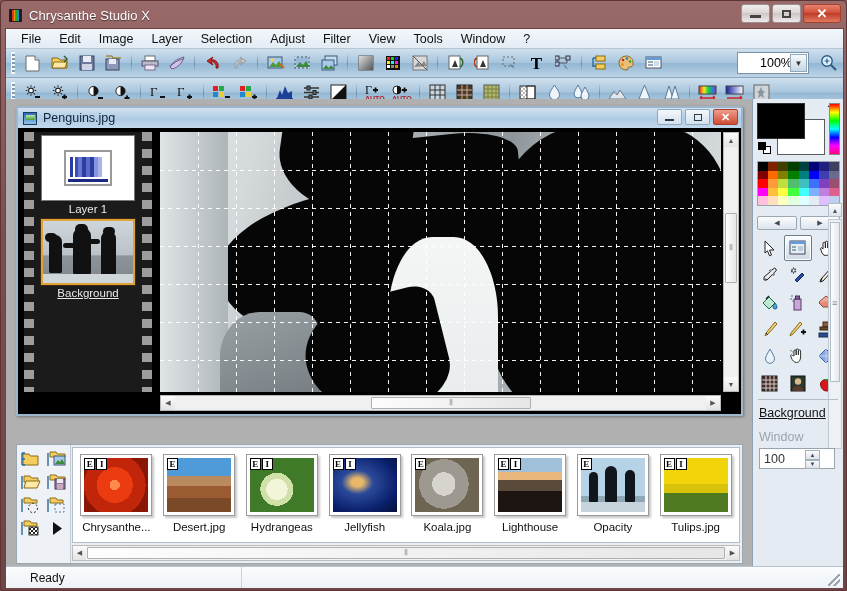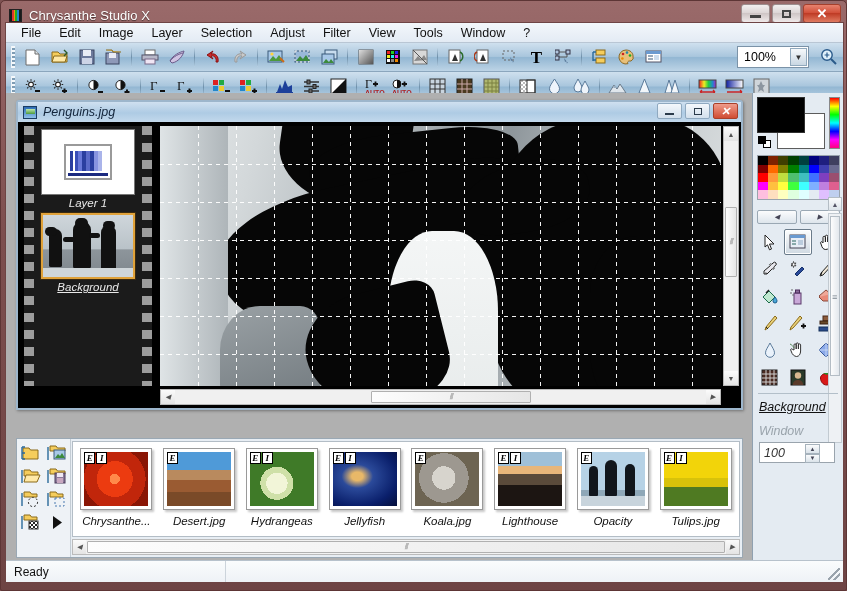--- a/index.html
+++ b/index.html
@@ -43,21 +43,21 @@
   .wbtn.close{
     width:38px;
     background:linear-gradient(180deg,#e8836f 0%,#d2503a 45%,#bf3c26 50%,#e07a60 100%);
     color:#fff; border-color:#a5402c; font-size:13px;
   }
   .wbtn .glyph-min{ width:11px;height:3px;background:#444; margin-top:5px; }
   .wbtn .glyph-max{ width:9px;height:8px;border:2px solid #444; }
 
   
   #client{
-    position:absolute; left:4px; top:21px; width:839px; height:561px;
+    position:absolute; left:4px; top:27px; width:839px; height:561px;
     background:#e8eef4;
     border:1px solid #6e4444;
   }
 
   
   #menubar{
     height:20px; background:linear-gradient(180deg,#f3f7fb 0%,#e3ebf4 100%);
     border-bottom:1px solid #b9c6d4;
     display:flex; align-items:center; padding-left:6px; gap:0px;
   }
@@ -82,35 +82,34 @@
     border:1px solid transparent; border-radius:2px;
   }
   .tb-sep{ width:1px;height:20px;margin:0 4px;
     background:linear-gradient(180deg,rgba(255,255,255,.1),#6f90aa,rgba(255,255,255,.1)); }
   .tb-ico{ font-size:14px; line-height:1; }
 
   
   #zoom-combo{
     position:absolute; right:34px; top:3px;
     width:72px;height:22px; background:#fff; border:1px solid #7b93a8;
-    display:flex; align-items:center; padding-left:6px; font-size:12.5px;
+    display:flex; align-items:center; padding-left:22px; font-size:12.5px;
   }
   #zoom-combo .arrow{
     position:absolute; right:1px; top:1px; width:17px;height:18px;
     background:linear-gradient(180deg,#f6f9fb,#c9d7e3);
     border:1px solid #91a9bd; display:flex;align-items:center;justify-content:center;
     font-size:8px; color:#333;
   }
   #zoom-mag{ position:absolute; right:6px; top:5px; font-size:15px; }
 
   
   #workspace{
     position:absolute; left:0; top:70px; right:0; bottom:0;
     background:#fef9c3;
-    font-style:italic;
   }
   #ws-inner{
     position:absolute; left:0; top:0; width:748px; bottom:0;
     background:#b0b0b0; border-right:1px solid #7e8a94;
   }
   #doc-window{
     position:absolute; left:10px; top:7px; width:727px; height:310px;
     background:#d7e3ee;
     border:2px solid #9db6cc; border-radius:3px 3px 0 0;
     box-shadow:1px 1px 3px rgba(0,0,0,.35);
@@ -353,21 +352,21 @@
   }
 
   
   #statusbar{
     position:absolute; left:0; right:0; bottom:0; height:22px;
     background:linear-gradient(180deg,#fafcfd,#eef2f6);
     border-top:1px solid #b7c2cc;
     display:flex; align-items:center; font-size:12px; color:#111;
   }
   .sb-cell{ height:100%; display:flex; align-items:center; padding:8px 8px;
-    border-right:1px solid #ccd4db; }
+    border-right:1px solid #ccd4db;margin-left:16px; }
   .sb-cell:last-child{ border-right:none; }
   #sb-ready{ width:220px; }
   #sb-size{ width:120px; justify-content:flex-start; }
   #sb-xy{ width:105px; }
   #sb-sel{ flex:1; }
   #grip-corner{
     position:absolute; right:3px; bottom:2px; width:12px;height:12px;
     background:
       linear-gradient(135deg,transparent 45%,#9aa4ad 45% 55%,transparent 55%),
       linear-gradient(135deg,transparent 70%,#9aa4ad 70% 80%,transparent 80%);

